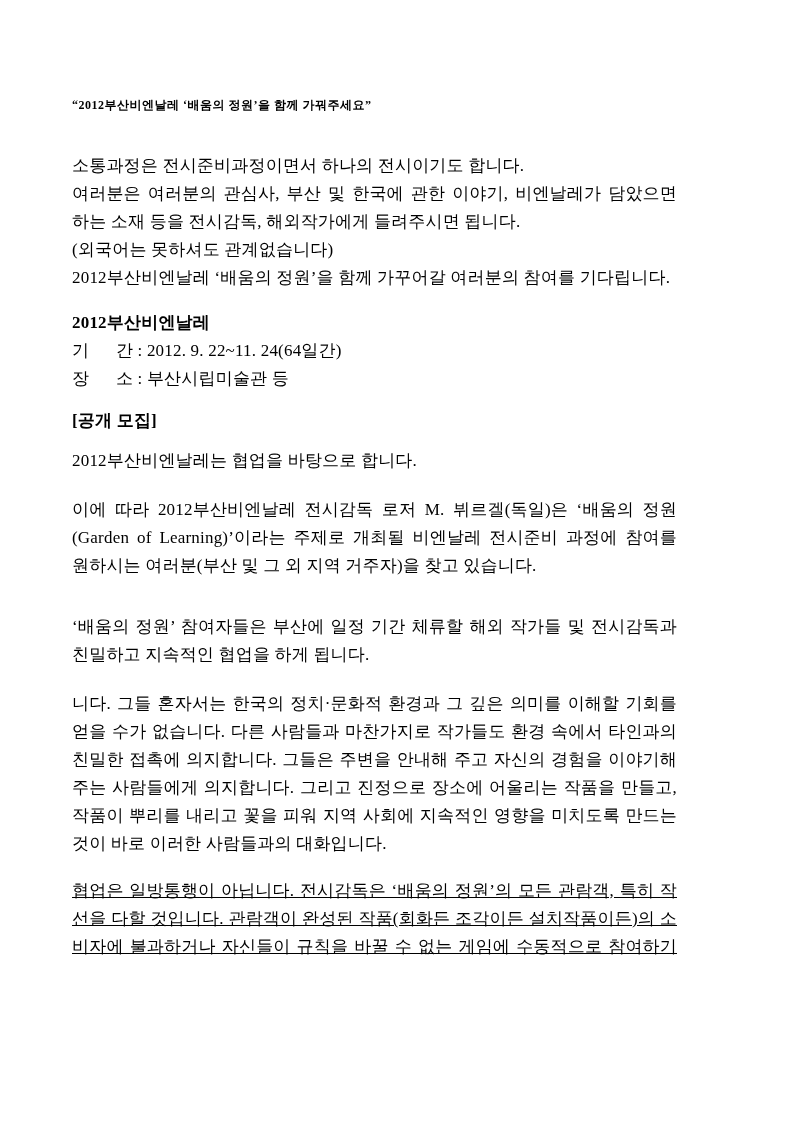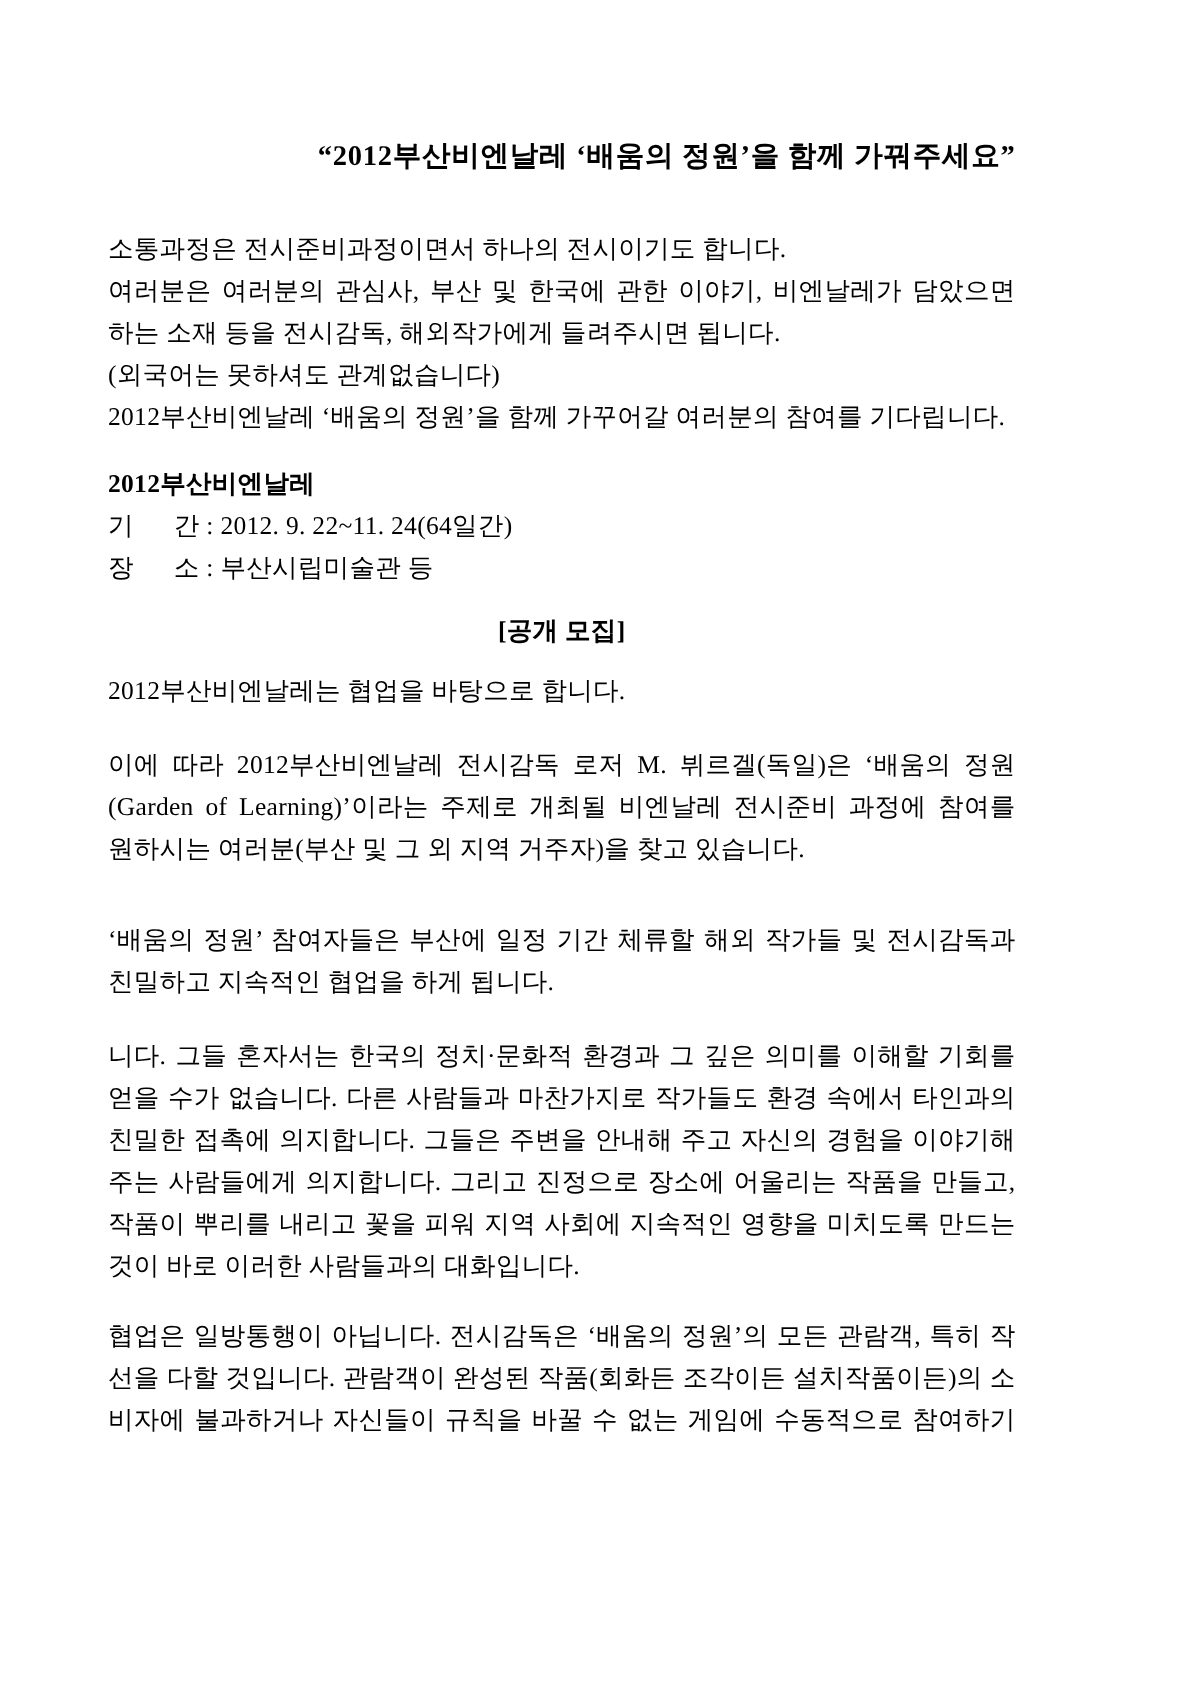--- a/index.html
+++ b/index.html
@@ -11,49 +11,49 @@
     margin: 0 auto;
     background: #ffffff;
     color: #000000;
     font-family: "Liberation Serif", "DejaVu Serif", serif;
     overflow: hidden;
   }
   .content {
     padding: 92px 117px 0 72px; 
   }
   .doc-title {
-    font-size: 19px;
+    font-size: 12px;
     line-height: 26px;
     font-weight: bold;
-    text-align: right;
+    text-align: left;
     letter-spacing: 0.5px;
     white-space: nowrap;
   }
   .line {
     font-size: 17px;
     line-height: 28px;
     height: 28px;
     overflow: hidden;
     letter-spacing: 0.2px;
   }
   
   .line.fill {
     text-align: justify;
     text-align-last: justify;
   }
   .line.b { font-weight: bold; }
   .line.pre { white-space: pre; }
   .mt-intro    { margin-top: 34px; }
   .mt-event    { margin-top: 17px; }
-  .mt-recruit  { margin-top: 14px; text-align: center; }
+  .mt-recruit  { margin-top: 14px; }
   .mt-lead     { margin-top: 12px; }
   .mt-director { margin-top: 21px; }
   .mt-partic   { margin-top: 33px; }
   .mt-foreign  { margin-top: 21px; }
-  .mt-collab   { margin-top: 19px; }
+  .mt-collab   { margin-top: 19px; text-decoration: underline; }
 </style>
 </head>
 <body>
 
 <div class="page">
   <div class="content">
 
     <div class="doc-title">“2012부산비엔날레 ‘배움의 정원’을 함께 가꿔주세요”</div>
 
     <div class="para mt-intro">

